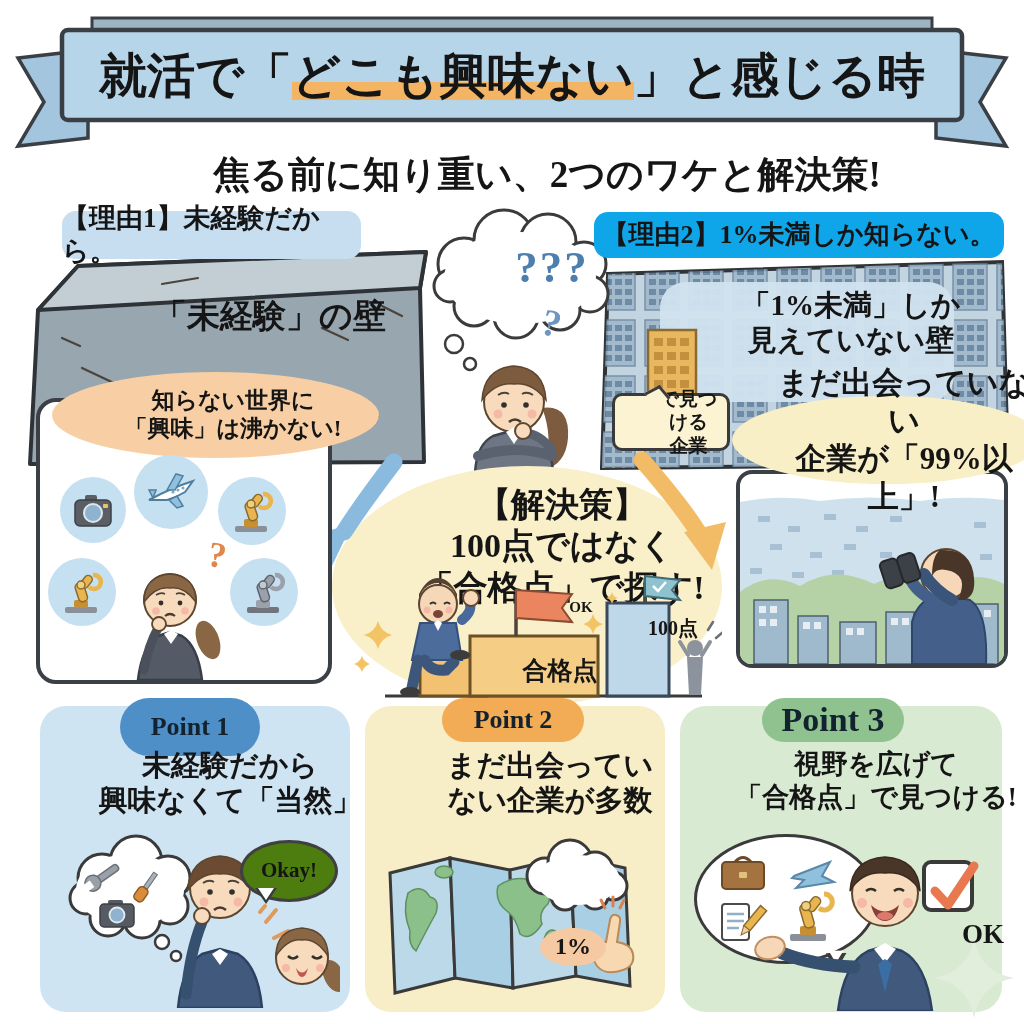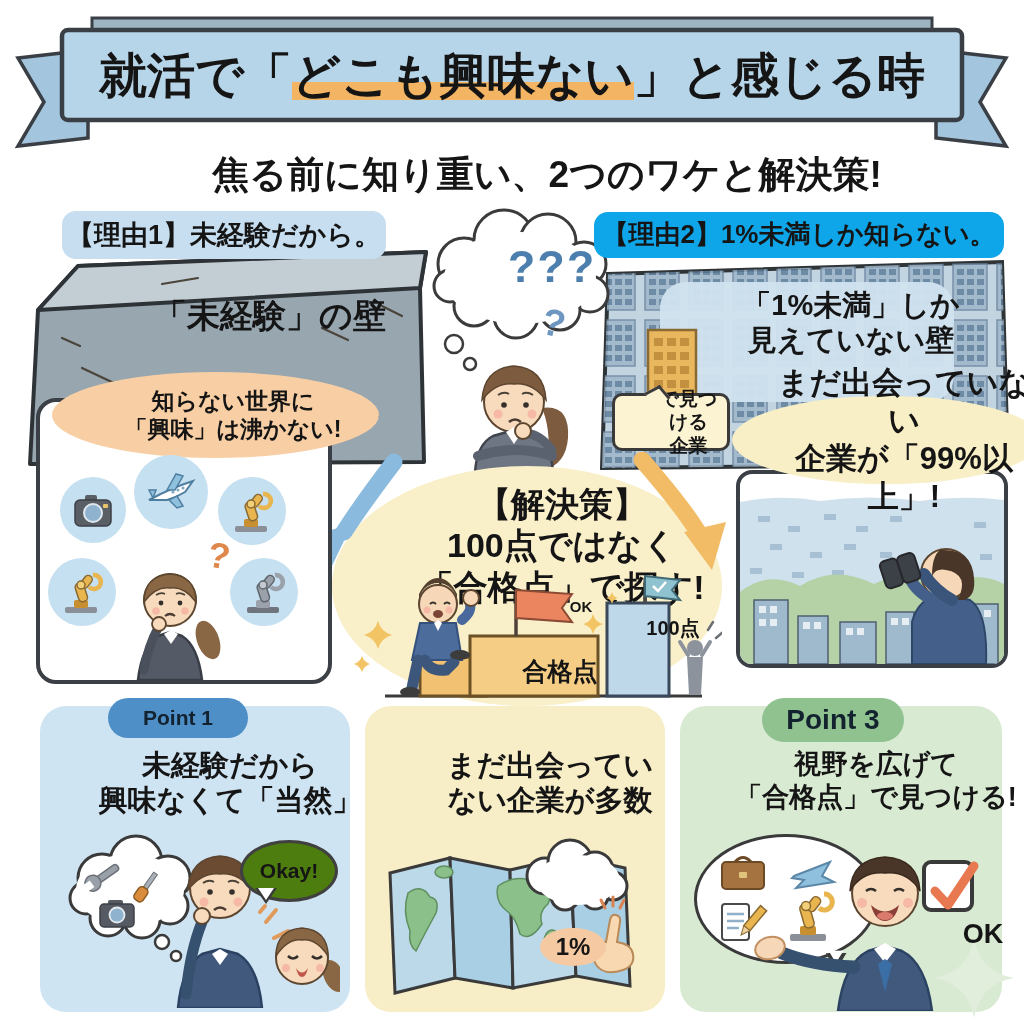--- a/index.html
+++ b/index.html
@@ -1,17 +1,17 @@
 <!DOCTYPE html>
 <html><head>
 <meta charset="utf-8">
 <style>
   html,body{margin:0;padding:0;background:#fff;}
   #stage{position:relative;width:1024px;height:1024px;overflow:hidden;background:#fff;
-         font-family:Liberation Sans, sans-serif;color:#1b1b1b;}
+         font-family:Liberation Serif, serif;color:#1b1b1b;}
   .abs{position:absolute;}
   .txt{font-weight:800;line-height:1.22;color:#151515;}
   .ctr{text-align:center;padding-left:35px;}
   .pre{white-space:pre-line;}
   .flexc{display:flex;align-items:center;justify-content:center;}
   .pill{border-radius:14px;border:0;}
   .panel{background:#fff;border:4px solid #3b4046;border-radius:20px;box-sizing:border-box;}
   .ellipse{border-radius:50%;}
   .badge{border-radius:999px;font-weight:800;color:#12222e;}
   .icircle{border-radius:50%;background:#c5e0f1;}
@@ -46,21 +46,21 @@
     <rect x="62" y="30" width="900" height="90" rx="6" fill="#b7d5e9" stroke="#3a3f45" stroke-width="4.5"></rect>
   </svg>
   <div class="abs flexc txt" style="left:70px;top:40px;width:884px;height:72px;font-size:48px;z-index:3">
     <span>就活で「</span>
       <span class="hl">どこも興味ない</span>
       <span>」と感じる時</span>
   </div>
 
   <div class="abs ctr txt" style="left:0;top:152px;width:1024px;font-size:37px;z-index:2">焦る前に知り重い、2つのワケと解決策!</div>
 
-  <div class="abs flexc pill txt" style="left:62px;top:211px;width:324px;height:48px;background:#c6deef;font-size:27px;z-index:3">【理由1】未経験だから。</div>
+  <div class="abs flexc pill txt" style="left:62px;top:211px;width:299px;height:48px;background:#c6deef;font-size:27px;z-index:3">【理由1】未経験だから。</div>
   <div class="abs flexc pill txt" style="left:594px;top:212px;width:410px;height:46px;background:#0ea5e9;font-size:26px;z-index:3">【理由2】1%未満しか知らない。</div>
 
   <svg class="abs" style="left:22px;top:246px;z-index:1" width="414" height="222" viewBox="0 0 414 222">
     <path d="M16,64 L56,20 L404,6 L398,42 L402,216 L8,218 Z" fill="#98a6b0" stroke="#2e3338" stroke-width="4" stroke-linejoin="round"></path>
     <path d="M16,64 L56,20 L404,6 L398,42 Z" fill="#c3cdd4" stroke="#2e3338" stroke-width="4" stroke-linejoin="round"></path>
     <g stroke="#4b443a" stroke-width="2.2" fill="none" stroke-linecap="round">
       <path d="M60,122 l34,16 l-14,22"></path>
       <path d="M300,82 l26,12"></path>
       <path d="M140,38 l36,-6"></path>
       <path d="M70,192 l30,8"></path>
@@ -332,21 +332,21 @@
       <path d="M12,96 Q14,102 20,104 Q14,106 12,112 Q10,106 4,104 Q10,102 12,96 Z"></path>
       <path d="M243,54 Q245,62 253,64 Q245,66 243,74 Q241,66 233,64 Q241,62 243,54 Z"></path>
       <path d="M262,32 Q263,37 268,38 Q263,39 262,44 Q261,39 256,38 Q261,37 262,32 Z"></path>
     </g>
   </svg>
   <div class="abs ctr txt" style="left:524px;top:598px;width:44px;font-size:15px;z-index:5">OK</div>
   <div class="abs ctr txt" style="left:470px;top:656px;width:110px;font-size:25px;z-index:5">合格点</div>
   <div class="abs ctr txt" style="left:606px;top:616px;width:64px;font-size:20px;z-index:5">100点</div>
 
   <div class="abs card" style="left:40px;top:706px;width:310px;height:306px;background:#cfe4f2;z-index:2"></div>
-  <div class="abs flexc badge" style="left:108px;top:698px;width:140px;height:40px;background:#4e8fc7;font-size:21px;z-index:3">Point 1</div>
+  <div class="abs flexc badge" style="left:120px;top:698px;width:140px;height:58px;background:#4e8fc7;font-size:26px;z-index:3">Point 1</div>
   <div class="abs ctr txt pre" style="left:48px;top:748px;width:294px;font-size:29px;z-index:3">未経験だから
 興味なくて「当然」</div>
   <svg class="abs" style="left:50px;top:826px;z-index:3" width="290" height="182" viewBox="0 0 290 182">
     <g stroke="#3a3a3a" stroke-width="3" fill="#fff">
       <circle cx="52" cy="52" r="24"></circle>
         <circle cx="86" cy="36" r="26"></circle>
         <circle cx="118" cy="52" r="22"></circle>
       <circle cx="120" cy="80" r="18"></circle>
         <circle cx="92" cy="94" r="18"></circle>
         <circle cx="58" cy="92" r="18"></circle>
@@ -386,20 +386,21 @@
     <circle cx="252" cy="132" r="26" fill="#f8dbbd" stroke="#5d4630" stroke-width="2"></circle>
     <path d="M226,130 Q226,104 252,102 Q278,104 278,130 Q266,112 252,114 Q238,112 226,130 Z" fill="#8a6744" stroke="#5d4630" stroke-width="1.5"></path>
     <path d="M238,130 q5,5 10,0 M262,130 q5,5 10,0" stroke="#33302c" stroke-width="2.5" fill="none"></path>
     <path d="M246,142 q6,9 12,0 q-2,9 -6,9 q-4,0 -6,-9 z" fill="#c0574a"></path>
     <circle cx="236" cy="142" r="4" fill="#f5b9a6"></circle>
       <circle cx="270" cy="142" r="4" fill="#f5b9a6"></circle>
   </svg>
   <div class="abs flexc txt okay-bubble" style="left:240px;top:840px;width:92px;height:56px;font-size:21px;z-index:4">Okay!</div>
 
   <div class="abs card" style="left:365px;top:706px;width:300px;height:306px;background:#f7edc6;z-index:2"></div>
+  <div class="abs flexc badge" style="left:442px;top:698px;width:142px;height:44px;background:#f1ac55;font-size:26px;z-index:3">Point 2</div>
   <div class="abs ctr txt pre" style="left:370px;top:748px;width:290px;font-size:29px;z-index:3">まだ出会ってい
 ない企業が多数</div>
   <svg class="abs" style="left:380px;top:838px;z-index:3" width="270" height="168" viewBox="0 0 270 168">
     <g stroke="#3a3a3a" stroke-width="3">
       <path d="M10,35 L70,20 L75,140 L15,155 Z" fill="#bcd9ea"></path>
       <path d="M70,20 L130,32 L133,150 L75,140 Z" fill="#a9cfe5"></path>
       <path d="M130,32 L190,18 L196,138 L133,150 Z" fill="#bcd9ea"></path>
       <path d="M190,18 L245,30 L250,148 L196,138 Z" fill="#a9cfe5"></path>
     </g>
     <g fill="#8cc08a" stroke="#5f8f5f" stroke-width="1.5">
@@ -419,21 +420,21 @@
     </g>
     <ellipse cx="198" cy="42" rx="42" ry="25" fill="#fff"></ellipse>
     <g>
       <path d="M214,112 q2,-10 12,-8 l4,-22 q1,-6 6,-5 q5,1 4,7 l-3,20 q14,2 16,12 q2,12 -10,16 q-18,6 -26,-4 q-6,-8 -3,-16 z" fill="#f8d8b0" stroke="#b98a58" stroke-width="2"></path>
     </g>
     <path d="M225,70 l-4,-8 M233,68 l0,-9 M240,70 l4,-8" stroke="#d9824f" stroke-width="3" stroke-linecap="round"></path>
   </svg>
   <div class="abs flexc txt ellipse" style="left:540px;top:928px;width:66px;height:38px;background:#f5c9a2;font-size:24px;z-index:4">1%</div>
 
   <div class="abs card" style="left:680px;top:706px;width:322px;height:306px;background:#d9ead2;z-index:2"></div>
-  <div class="abs flexc badge" style="left:762px;top:698px;width:142px;height:44px;background:#90c290;font-size:28px;z-index:3">Point 3</div>
+  <div class="abs flexc badge" style="left:762px;top:698px;width:142px;height:44px;background:#90c290;font-size:34px;z-index:3">Point 3</div>
   <div class="abs ctr txt pre" style="left:684px;top:748px;width:314px;font-size:27px;z-index:3">視野を広げて
 「合格点」で見つける!</div>
   <svg class="abs" style="left:934px;top:938px;z-index:2" width="80" height="80" viewBox="0 0 80 80">
     <path d="M40,0 Q46,34 80,40 Q46,46 40,80 Q34,46 0,40 Q34,34 40,0 Z" fill="#e0eedb"></path>
   </svg>
   <div class="abs speech3" style="left:694px;top:834px;width:178px;height:124px;z-index:3"></div>
   <svg class="abs" style="left:702px;top:846px;z-index:4" width="162" height="102" viewBox="0 0 162 102">
     <g>
       <rect x="20" y="16" width="42" height="27" rx="4" fill="#a5733f" stroke="#6d4a26" stroke-width="2"></rect>
       <path d="M33,16 q8,-9 16,0" fill="none" stroke="#6d4a26" stroke-width="3"></path>

